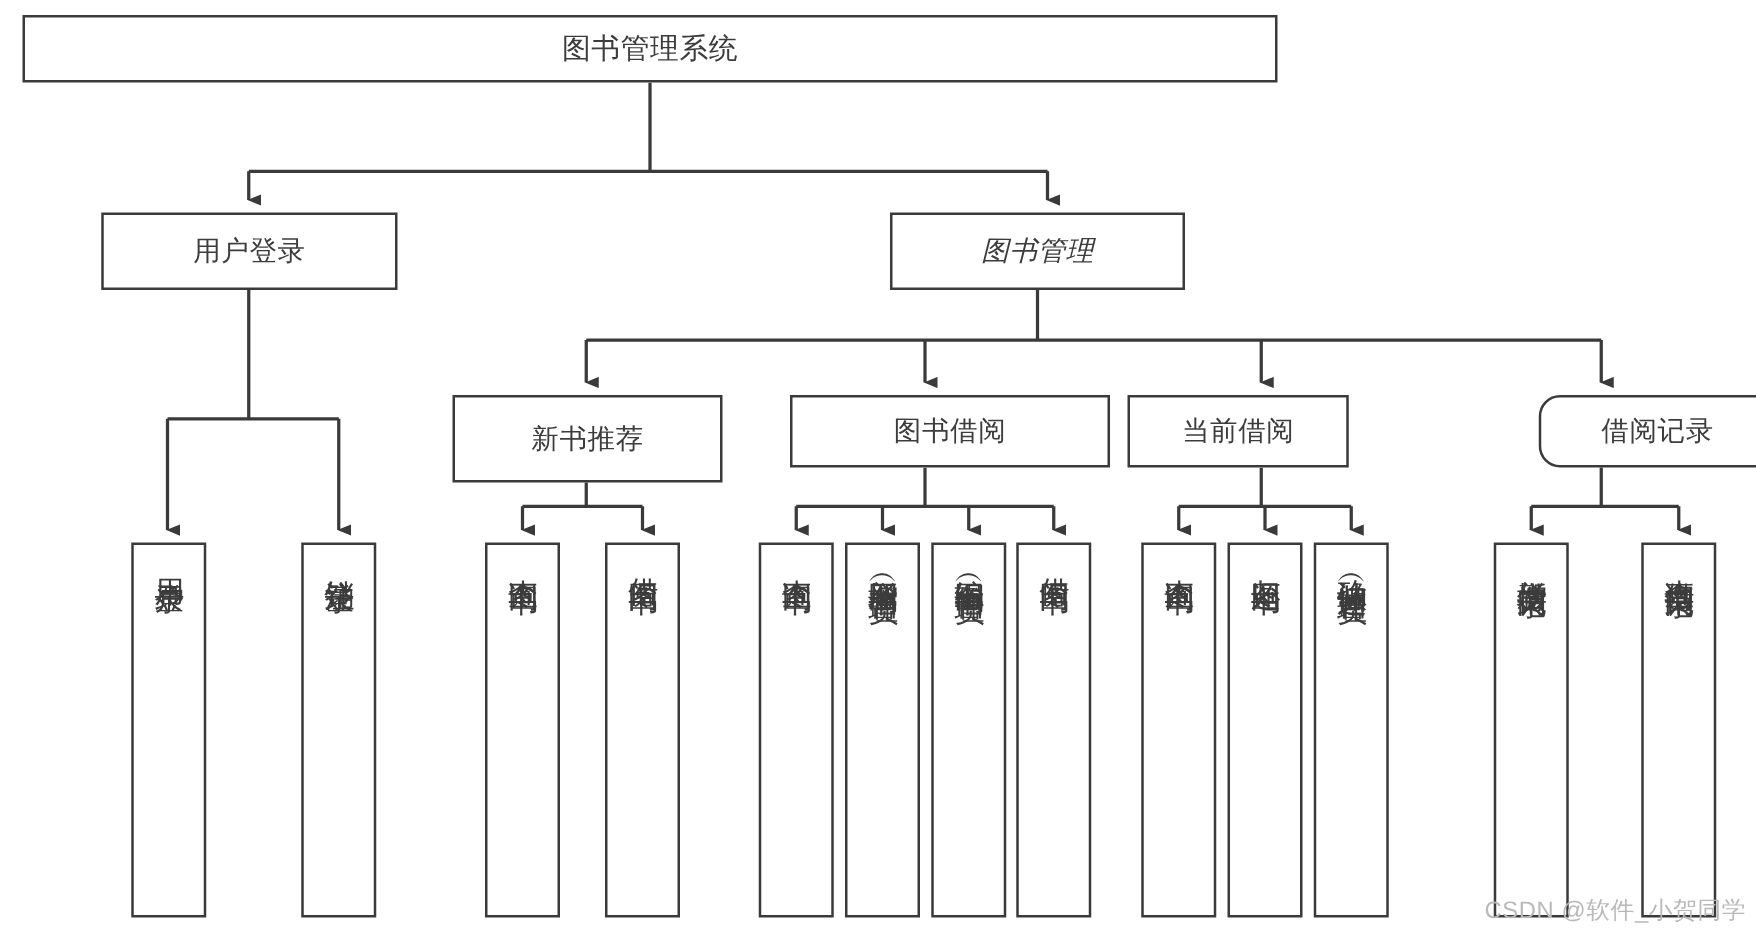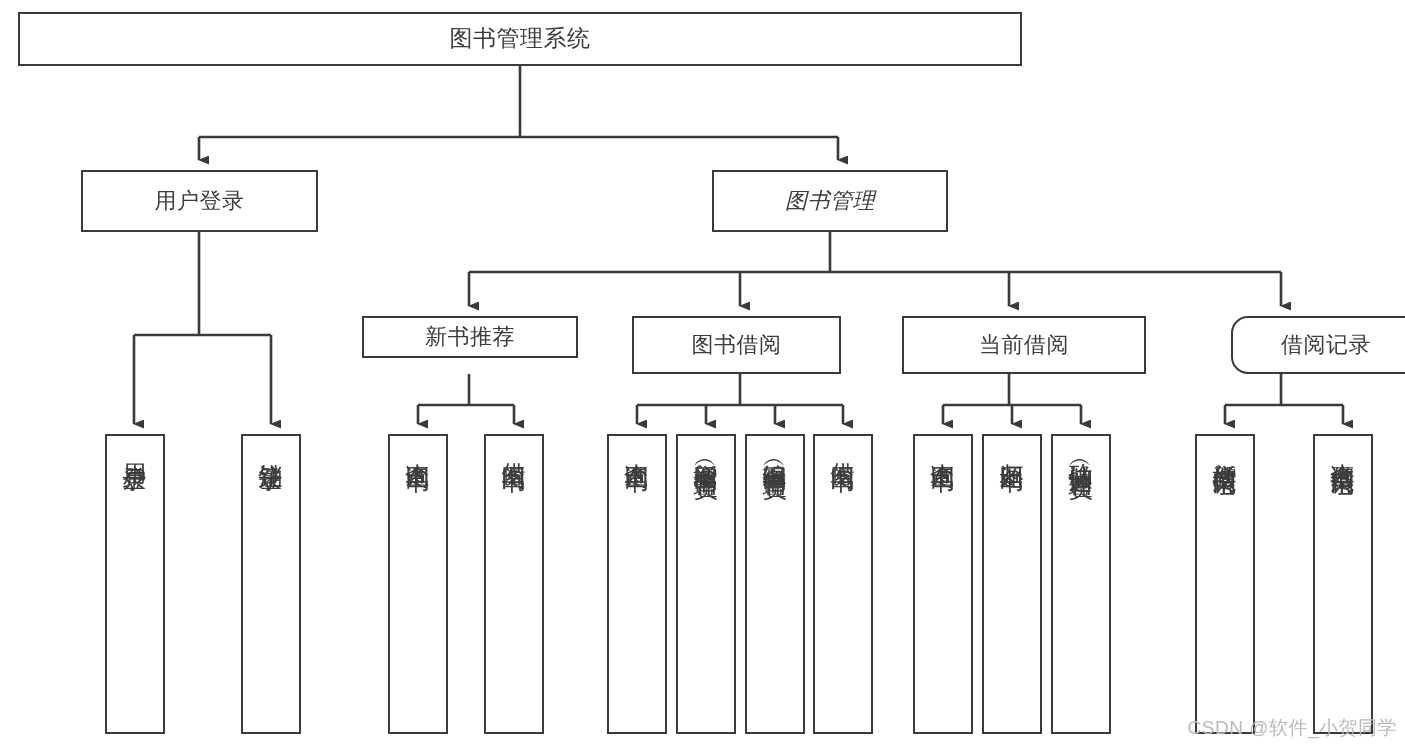--- a/index.html
+++ b/index.html
@@ -134,29 +134,29 @@
   </div>
 
   <div class="node horiz" style="left:81px; top:170px; width:237px; height:62px;">
     <span class="node-label">用户登录</span>
   </div>
 
   <div class="node horiz" style="left:712px; top:170px; width:236px; height:62px;font-style:italic;">
     <span class="node-label">图书管理</span>
   </div>
 
-  <div class="node horiz" style="left:362px; top:316px; width:216px; height:42px;">
+  <div class="node horiz" style="left:362px; top:316px; width:216px; height:70px;">
     <span class="node-label">新书推荐</span>
   </div>
 
-  <div class="node horiz" style="left:632px; top:316px; width:209px; height:58px;">
+  <div class="node horiz" style="left:632px; top:316px; width:256px; height:58px;">
     <span class="node-label">图书借阅</span>
   </div>
 
-  <div class="node horiz" style="left:902px; top:316px; width:244px; height:58px;">
+  <div class="node horiz" style="left:902px; top:316px; width:177px; height:58px;">
     <span class="node-label">当前借阅</span>
   </div>
 
   <div class="node horiz" style="left:1231px; top:316px; width:190px; height:58px;border-radius:17px;">
     <span class="node-label">借阅记录</span>
   </div>
 
   <div class="node vert" style="left:105px; top:434px; width:60px; height:300px;">
     <span class="node-label">用户登录</span>
   </div>

